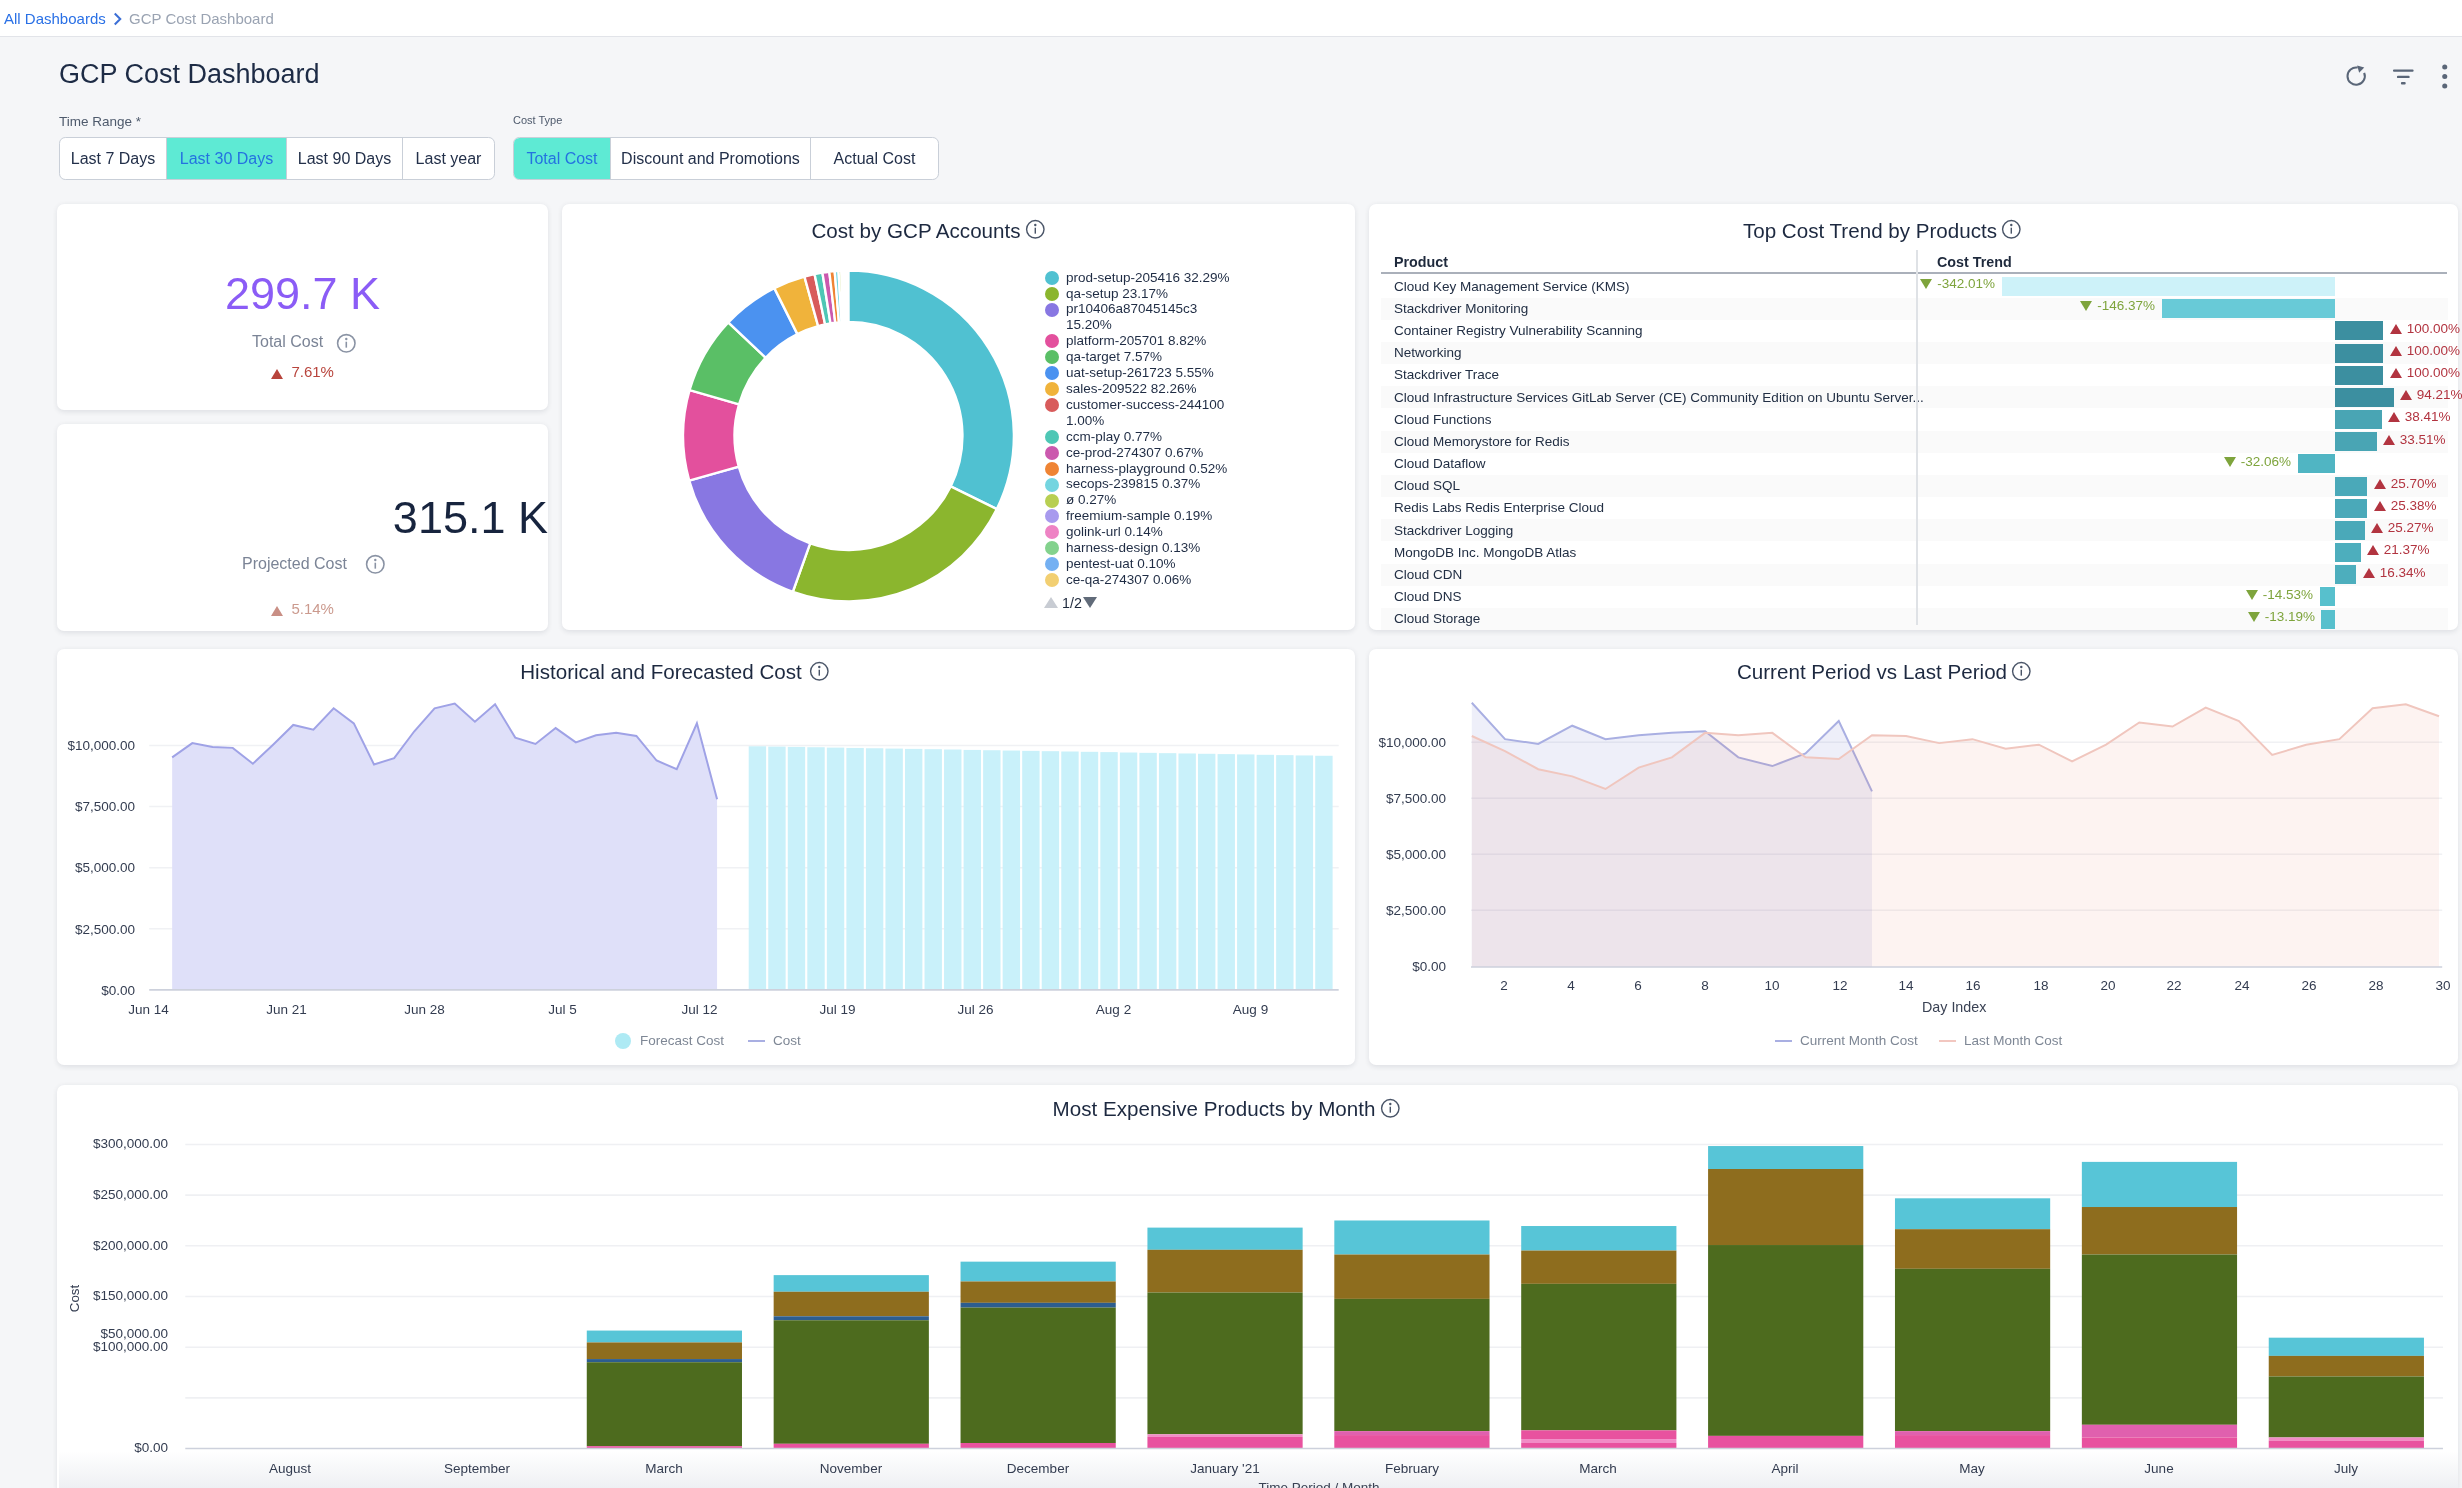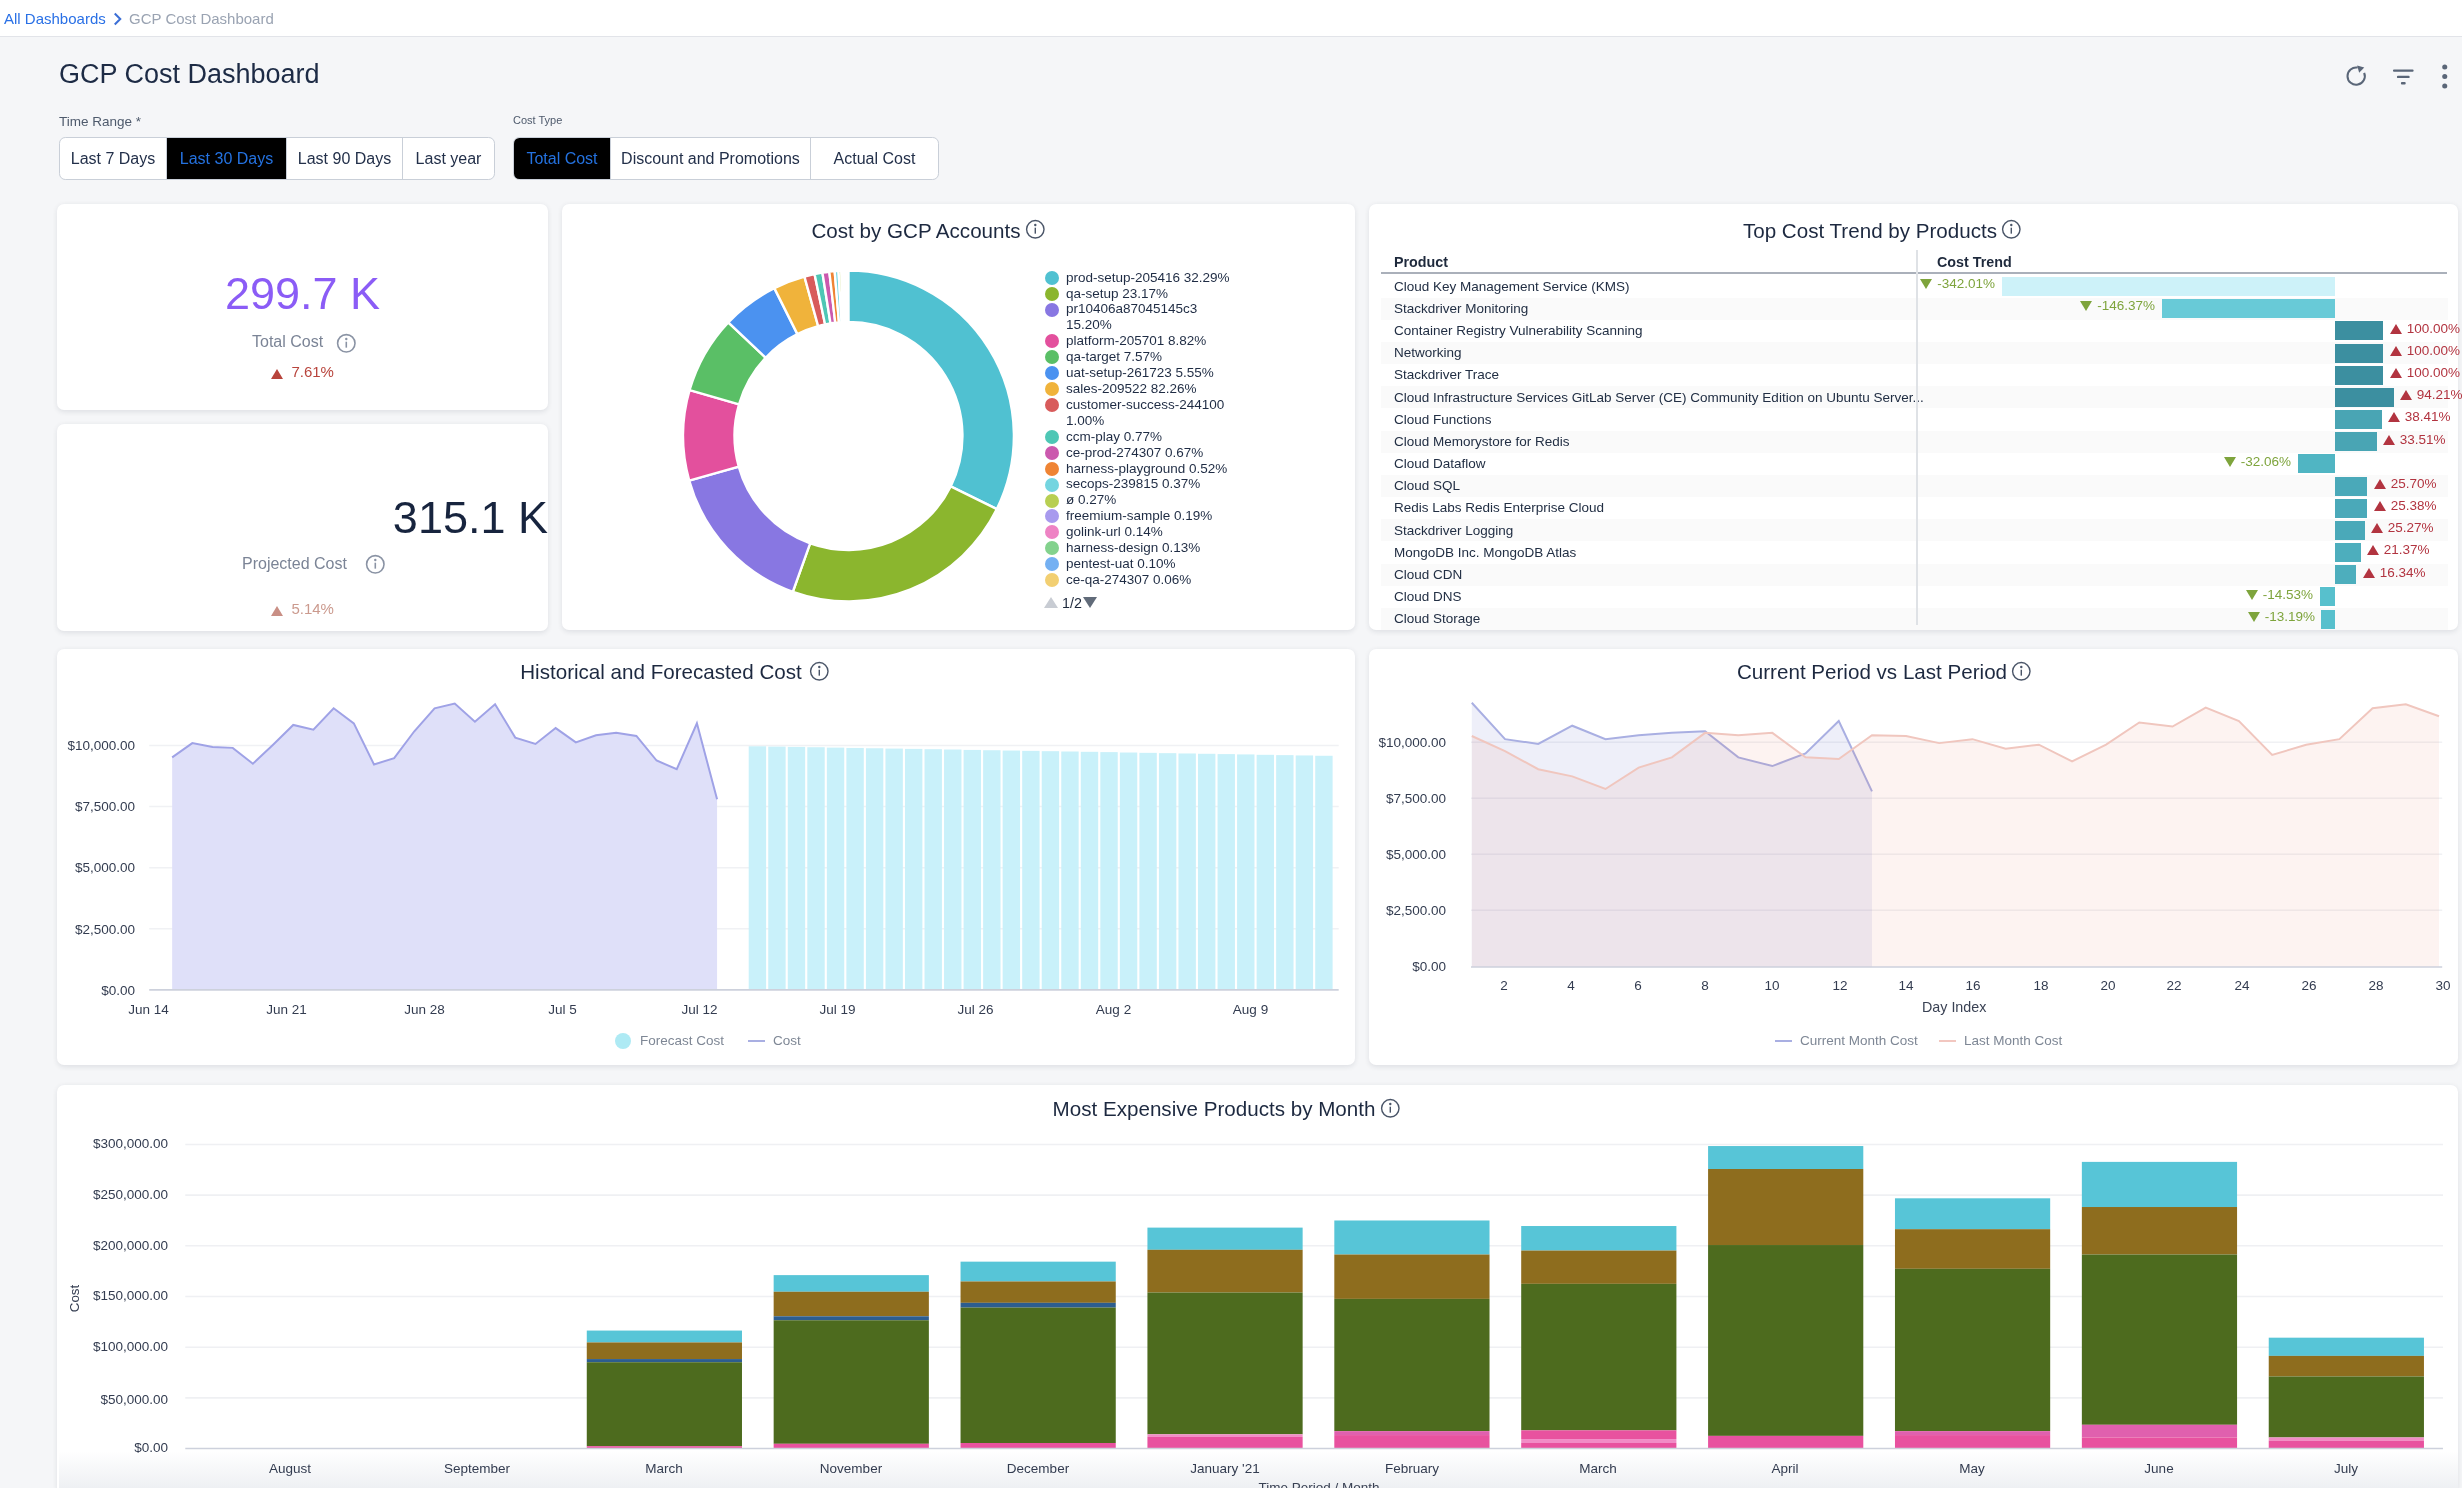--- a/index.html
+++ b/index.html
@@ -14,21 +14,21 @@
 .tlab.pos { color:#b23440; }
 .tlab.neg { color:#7ea43c; }
 .tri { display:inline-block; width:0; height:0; }
 .tri-up-red { border-left:6.3px solid transparent; border-right:6.3px solid transparent; border-bottom:10.3px solid #b23440; }
 .tri-down-green { border-left:6.3px solid transparent; border-right:6.3px solid transparent; border-top:10.3px solid #7ea43c; }
 .axlab { position:absolute; font-size:13.5px; color:#333c50; white-space:nowrap; }
 .axlab.xc { text-align:center; }
 .btn-group { position:absolute; display:flex; background:#fff; border:1.6px solid #c9cfd8; border-radius:6.3px; height:43px; overflow:hidden; }
 .btn { font-size:16px; color:#23304a; display:flex; align-items:center; justify-content:center; border-right:1.6px solid #c9cfd8; white-space:nowrap; }
 .btn:last-child { border-right:none; }
-.btn.sel { background:#000000; color:#2472e0; }
+.btn.sel { background:#5eead4; color:#2472e0; }
 </style></head>
 <body>
 
 <div class="abs" style="left:0;top:0;width:2462px;height:37px;background:#fff;border-bottom:1.6px solid #e2e4e9"></div>
 <div class="abs" style="left:4px;top:9.5px;font-size:15px;color:#2970e6">All Dashboards</div>
 <svg class="abs" style="left:112px;top:11px" width="11" height="16" viewBox="0 0 14 20">
     <path d="M3.5 3 L10.5 10 L3.5 17" fill="none" stroke="#3c6fd6" stroke-width="2.6"></path>
   </svg>
 <div class="abs" style="left:129px;top:9.5px;font-size:15px;color:#9aa3b2">GCP Cost Dashboard</div>
 
@@ -458,21 +458,21 @@
       <rect x="2865" y="1815" width="196" height="4.0" fill="#f18cc6"></rect>
       <rect x="2865" y="1819" width="196" height="10.0" fill="#e8529f"></rect>
 <line x1="234" x2="3085" y1="1829" y2="1829" stroke="#cdd1dc" stroke-width="2"></line>
 </g>
   </svg>
 <div class="axlab yr" style="right:2294px;top:1136px">$300,000.00</div>
 <div class="axlab yr" style="right:2294px;top:1187px">$250,000.00</div>
 <div class="axlab yr" style="right:2294px;top:1238px">$200,000.00</div>
 <div class="axlab yr" style="right:2294px;top:1288px">$150,000.00</div>
 <div class="axlab yr" style="right:2294px;top:1339px">$100,000.00</div>
-<div class="axlab yr" style="right:2294px;top:1392px">$50,000.00</div>
+<div class="axlab yr" style="right:2294px;top:1326px">$50,000.00</div>
 <div class="axlab yr" style="right:2294px;top:1440px">$0.00</div>
 <div class="axlab xc" style="left:211px;top:1461px;width:158px">August</div>
 <div class="axlab xc" style="left:398px;top:1461px;width:158px">September</div>
 <div class="axlab xc" style="left:585px;top:1461px;width:158px">March</div>
 <div class="axlab xc" style="left:772px;top:1461px;width:158px">November</div>
 <div class="axlab xc" style="left:959px;top:1461px;width:158px">December</div>
 <div class="axlab xc" style="left:1146px;top:1461px;width:158px">January '21</div>
 <div class="axlab xc" style="left:1333px;top:1461px;width:158px">February</div>
 <div class="axlab xc" style="left:1519px;top:1461px;width:158px">March</div>
 <div class="axlab xc" style="left:1706px;top:1461px;width:158px">April</div>

